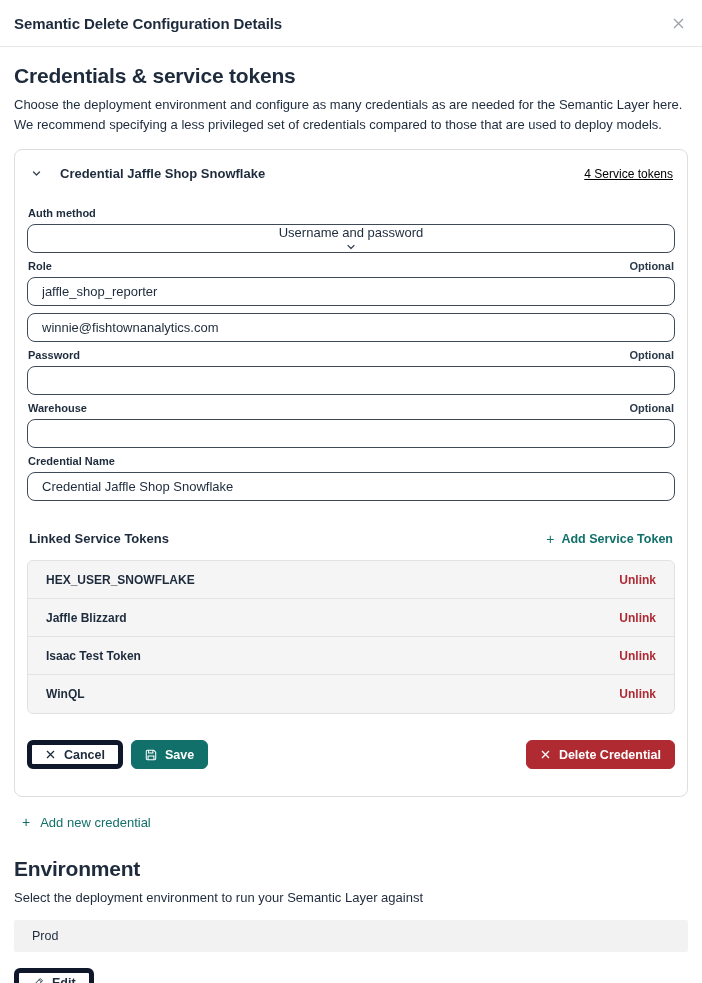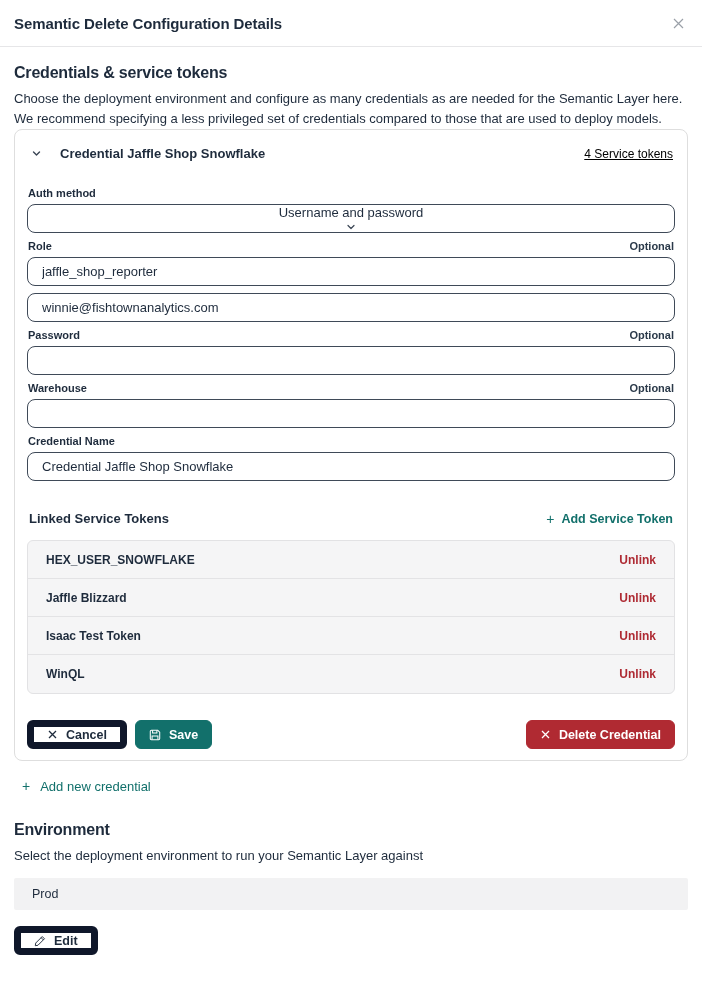--- a/index.html
+++ b/index.html
@@ -18,27 +18,28 @@
     padding: 0 14px;
     border-bottom: 1px solid #E6E6E8;
   }
   .modal-title { font-size: 15px; font-weight: 700; letter-spacing: -0.1px; }
   .close-btn {
     background: none; border: none; cursor: pointer;
     color: #9AA0A8; display: flex; align-items: center; padding: 2px;
   }
   
   .content { padding: 0 14px; }
-  .section-heading { font-size: 16px; font-weight: 700; margin-top: 17px; letter-spacing: -0.2px; }
+  .section-heading { font-size: 21px; font-weight: 700; margin-top: 17px; letter-spacing: -0.2px; }
   .section-desc { font-size: 13px; line-height: 20px; margin-top: 7px; color: #1E2B3C; }
   
   .card {
+    margin-top: 14px;
     border: 1px solid #DEDEDE;
     border-radius: 8px;
-    padding: 12px 12px 11px 12px;
+    padding: 12px 12px 27px 12px;
   }
   .card-header {
     display: flex; align-items: center;
     padding: 4px 2px 0 2px;
     margin-bottom: 26px;
   }
   .chevron-toggle {
     background: none; border: none; cursor: pointer; color: #3A4554;
     display: flex; align-items: center; padding: 2px; margin-right: 16px;
   }
@@ -96,21 +97,21 @@
   .actions-row { display: flex; align-items: center; margin-top: 26px; }
   .btn {
     height: 29px;
     display: inline-flex; align-items: center; gap: 8px;
     border-radius: 6px;
     font-family: "Liberation Sans", sans-serif;
     font-size: 12.5px; font-weight: 700;
     padding: 0 13px; cursor: pointer;
   }
   .btn svg { flex-shrink: 0; }
-  .btn-outline { background: #fff; border: 7px solid #0f172a; color: #1E2B3C; }
+  .btn-outline { background: #fff; border: 5px solid #0f172a; color: #1E2B3C; }
   .btn-teal { background: #12706B; border: 1px solid #12706B; color: #fff; margin-left: 8px; }
   .btn-red { background: #B02A32; border: 1px solid #B02A32; color: #fff; margin-left: auto; }
   
   .add-credential-row { margin-top: 16px; padding-left: 8px; }
   .add-credential-row .add-link { font-weight: 400; font-size: 13px; gap: 10px; }
   
   .env-heading { margin-top: 26px; }
   .env-value-row {
     margin-top: 12px;
     height: 32px;

